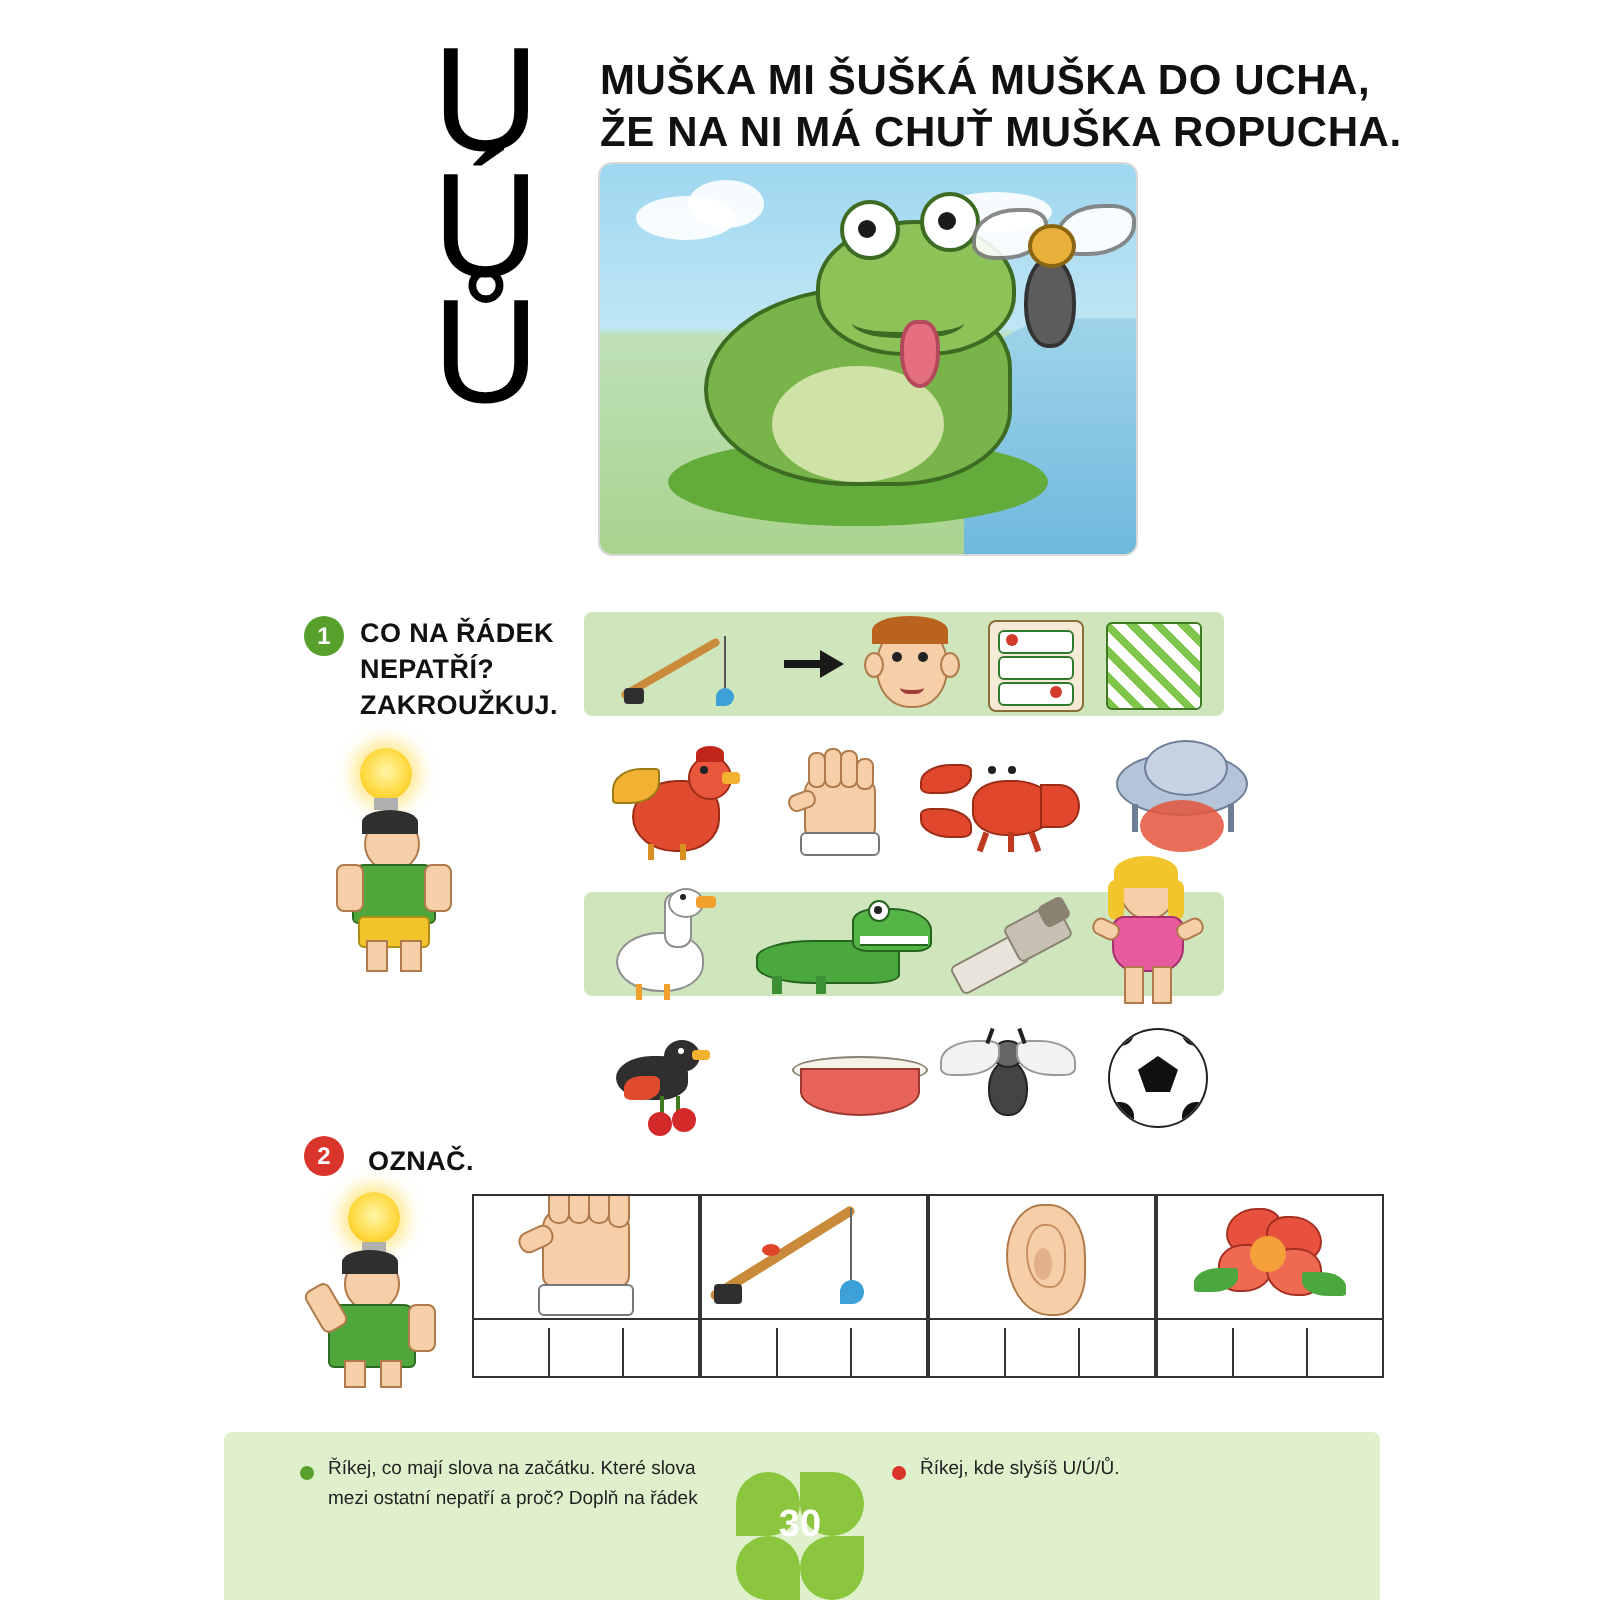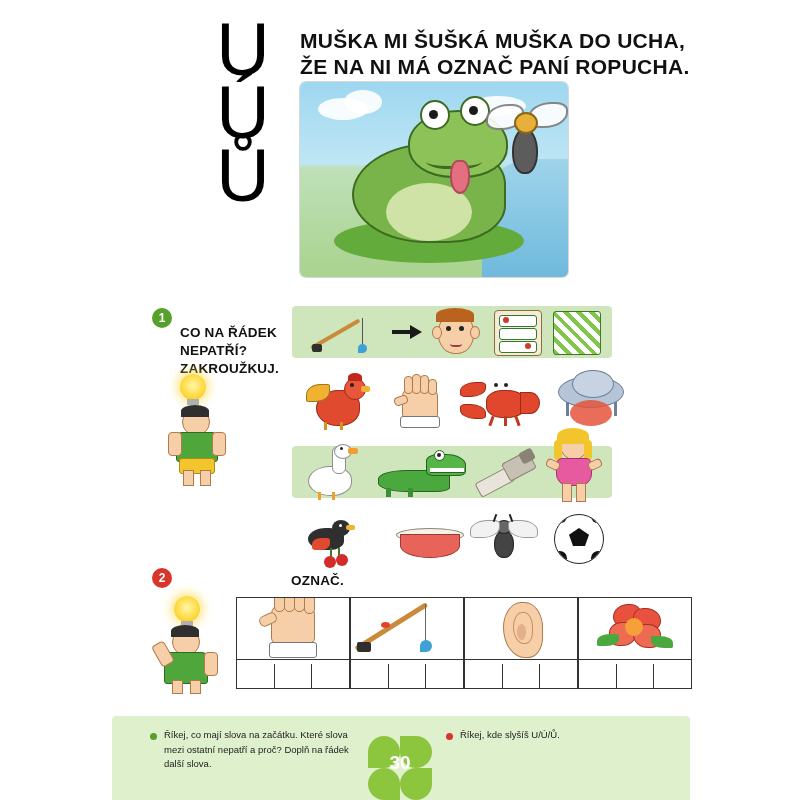--- a/index.html
+++ b/index.html
@@ -197,21 +197,20 @@
   .task-num.red   { background: #d9352a; }
 
   .task-text {
     position: absolute;
     font-size: 13.5px;
     font-weight: bold;
     line-height: 1.32;
     letter-spacing: 0.2px;
     color: #111;
     text-transform: uppercase;
-    margin-top: 16px;
   }
 
   .row-band {
     position: absolute;
     background: #cfe6bd;
     border-radius: 4px;
   }
 
   .pic-cell {
     position: absolute;
@@ -355,21 +354,21 @@
 <div class="page">
 
   <div class="letters">
     <div>U</div>
     <div>Ú</div>
     <div>Ů</div>
   </div>
 
   <div class="rhyme">
     <div>MUŠKA MI ŠUŠKÁ MUŠKA DO UCHA,</div>
-    <div>ŽE NA NI MÁ OZNAČ PANÍ ROPUCHA.</div>
+    <div>ŽE NA NI MÁ CHUŤ MUŠKA ROPUCHA.</div>
   </div>
 
   <div class="main-pic">
     <div class="cloud" style="left:18px; top:16px; width:50px; height:22px;"></div>
     <div class="cloud" style="left:44px; top:8px; width:38px; height:24px;"></div>
     <div class="cloud" style="left:170px; top:14px; width:56px; height:20px;"></div>
     <div class="water"></div>
     <div class="lilypad"></div>
     <div class="frog-body"></div>
     <div class="frog-belly"></div>
@@ -545,21 +544,21 @@
     <div style="position:absolute;left:4px;top:2px;width:48px;height:48px;background:#ffffff;border:1.8px solid #222;border-radius:50%;overflow:hidden;">
       <div style="position:absolute;left:14px;top:13px;width:20px;height:18px;background:#111;clip-path:polygon(50% 0,100% 38%,80% 100%,20% 100%,0 38%);"></div>
       <div style="position:absolute;left:-6px;top:-8px;width:18px;height:16px;background:#111;border-radius:40%;"></div>
       <div style="position:absolute;left:36px;top:-8px;width:18px;height:16px;background:#111;border-radius:40%;"></div>
       <div style="position:absolute;left:-6px;top:36px;width:18px;height:18px;background:#111;border-radius:40%;"></div>
       <div style="position:absolute;left:36px;top:36px;width:18px;height:18px;background:#111;border-radius:40%;"></div>
     </div>
   </div>
 
   <div class="task-num red" style="left:152px; top:568px;">2</div>
-  <div class="task-text" style="left:184px; top:556px; width:160px;text-align:right;">OZNAČ.</div>
+  <div class="task-text" style="left:184px; top:572px; width:160px;">OZNAČ.</div>
 
   <div class="boy" style="left:152px; top:596px; width:74px; height:96px;">
     <div class="bulb" style="left:22px; top:0px;"></div>
     <div class="bulb-base" style="left:29px; top:25px;"></div>
     <div class="head" style="left:20px; top:32px;"></div>
     <div class="hair" style="left:19px; top:29px; width:28px; height:12px;"></div>
     <div class="shirt" style="left:12px; top:56px; width:42px; height:30px;"></div>
     <div class="arm" style="left:4px; top:46px; width:12px; height:22px; transform:rotate(-30deg);"></div>
     <div class="arm" style="left:52px; top:56px; width:12px; height:22px;"></div>
     <div class="leg" style="left:20px; top:84px; width:9px; height:12px;"></div>
@@ -627,21 +626,20 @@
       <div></div>
     </div>
   </div>
 
   <div class="footer"></div>
 
   <div class="foot-dot" style="left:150px; top:733px; background:#57a02c;"></div>
   <div class="foot-col" style="left:164px; top:728px; width:210px;">
     <div>Říkej, co mají slova na začátku. Které slova</div>
     <div>mezi ostatní nepatří a proč?  Doplň na řádek</div>
-    <div>další slova.</div>
   </div>
 
   <div class="foot-dot" style="left:446px; top:733px; background:#d9352a;"></div>
   <div class="foot-col" style="left:460px; top:728px; width:210px;">Říkej, kde slyšíš U/Ú/Ů.</div>
 
   <div class="clover">
     <div class="leaf" style="left:0px;  top:0px;  transform:rotate(0deg);"></div>
     <div class="leaf" style="left:32px; top:0px;  transform:rotate(90deg);"></div>
     <div class="leaf" style="left:32px; top:32px; transform:rotate(180deg);"></div>
     <div class="leaf" style="left:0px;  top:32px; transform:rotate(270deg);"></div>

